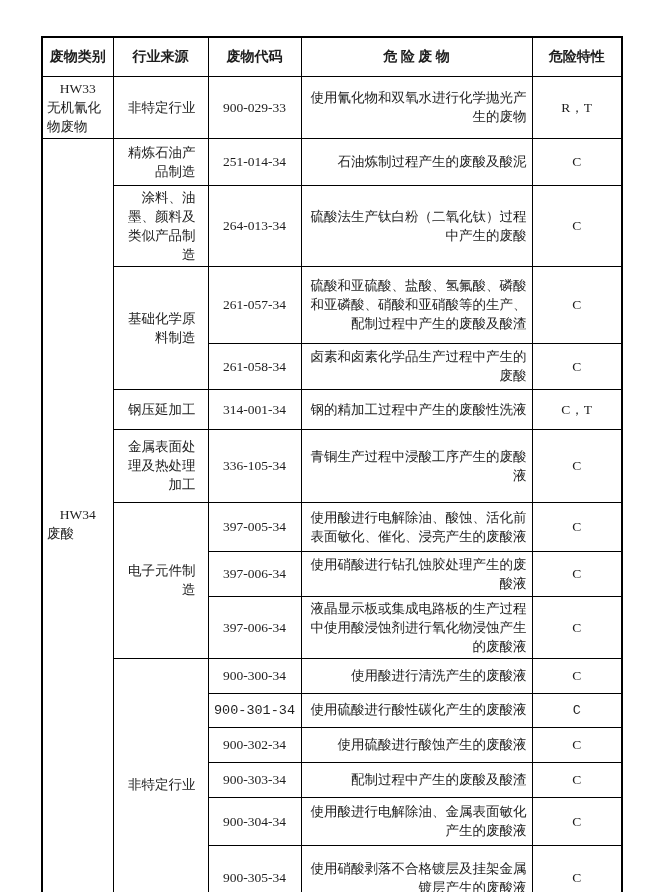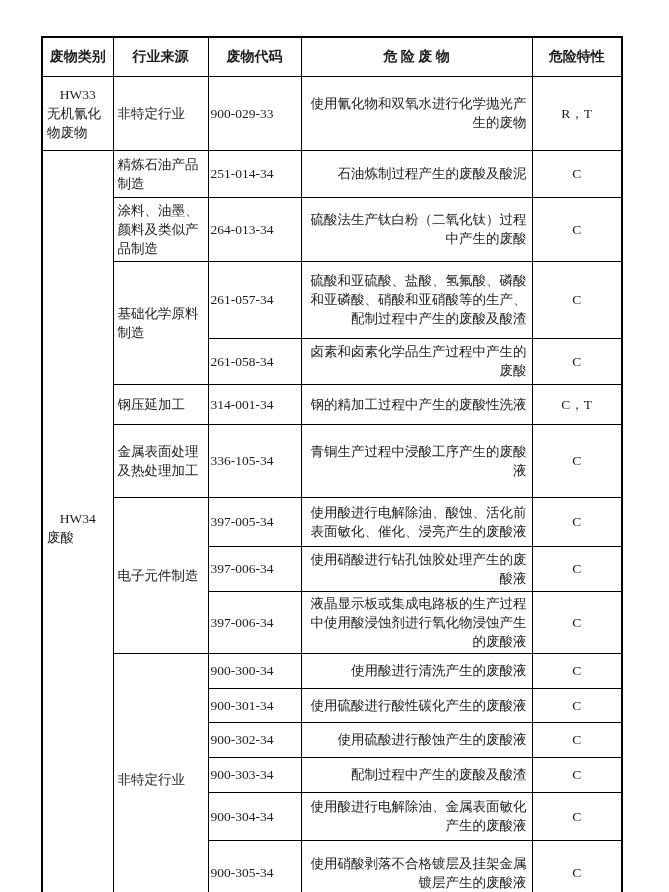--- a/index.html
+++ b/index.html
@@ -17,23 +17,23 @@
     border:1px solid #000;
     font-size:13.5px; line-height:19px;
     vertical-align:middle;
     overflow:hidden;
     word-break:break-word;
   }
   .waste-table thead tr { height:39px; }
   .waste-table th {
     font-weight:bold; text-align:center; font-size:14px; padding:2px 2px;font-family:Liberation Serif, serif;
   }
-  td.cat-cell      { text-align:center; padding:8px 4px; }
-  td.industry-cell { text-align:left; padding:2px 4px; }
-  td.code-cell     { text-align:left; padding:2px 2px; white-space:nowrap; }
+  td.cat-cell      { text-align:center; padding:2px 4px; }
+  td.industry-cell { text-align:right; padding:2px 12px; }
+  td.code-cell     { text-align:center; padding:2px 2px; white-space:nowrap; }
   td.desc-cell     { text-align:right;   padding:2px 5px 2px 8px; }
   td.traits-cell   { text-align:center; padding:2px 2px; }
   .cat-code { text-align:center; }
   .cat-name { text-align:left; }
 </style>
 </head>
 <body>
 
 <div class="page">
   <table class="waste-table">
@@ -118,21 +118,21 @@
           <td class="code-cell">397-006-34</td>
           <td class="desc-cell">液晶显示板或集成电路板的生产过程中使用酸浸蚀剂进行氧化物浸蚀产生的废酸液</td>
           <td class="traits-cell">C</td>
         </tr>
         <tr class="data-row" style="height: 35px;">
           <td class="industry-cell" rowspan="6">非特定行业</td>
           <td class="code-cell">900-300-34</td>
           <td class="desc-cell">使用酸进行清洗产生的废酸液</td>
           <td class="traits-cell">C</td>
         </tr>
-        <tr class="data-row" style="height: 34px;">
+        <tr class="data-row" style="height: 34px; font-family: Liberation Mono, monospace;">
           <td class="code-cell">900-301-34</td>
           <td class="desc-cell">使用硫酸进行酸性碳化产生的废酸液</td>
           <td class="traits-cell">C</td>
         </tr>
         <tr class="data-row" style="height: 35px;">
           <td class="code-cell">900-302-34</td>
           <td class="desc-cell">使用硫酸进行酸蚀产生的废酸液</td>
           <td class="traits-cell">C</td>
         </tr>
         <tr class="data-row" style="height: 35px;">

